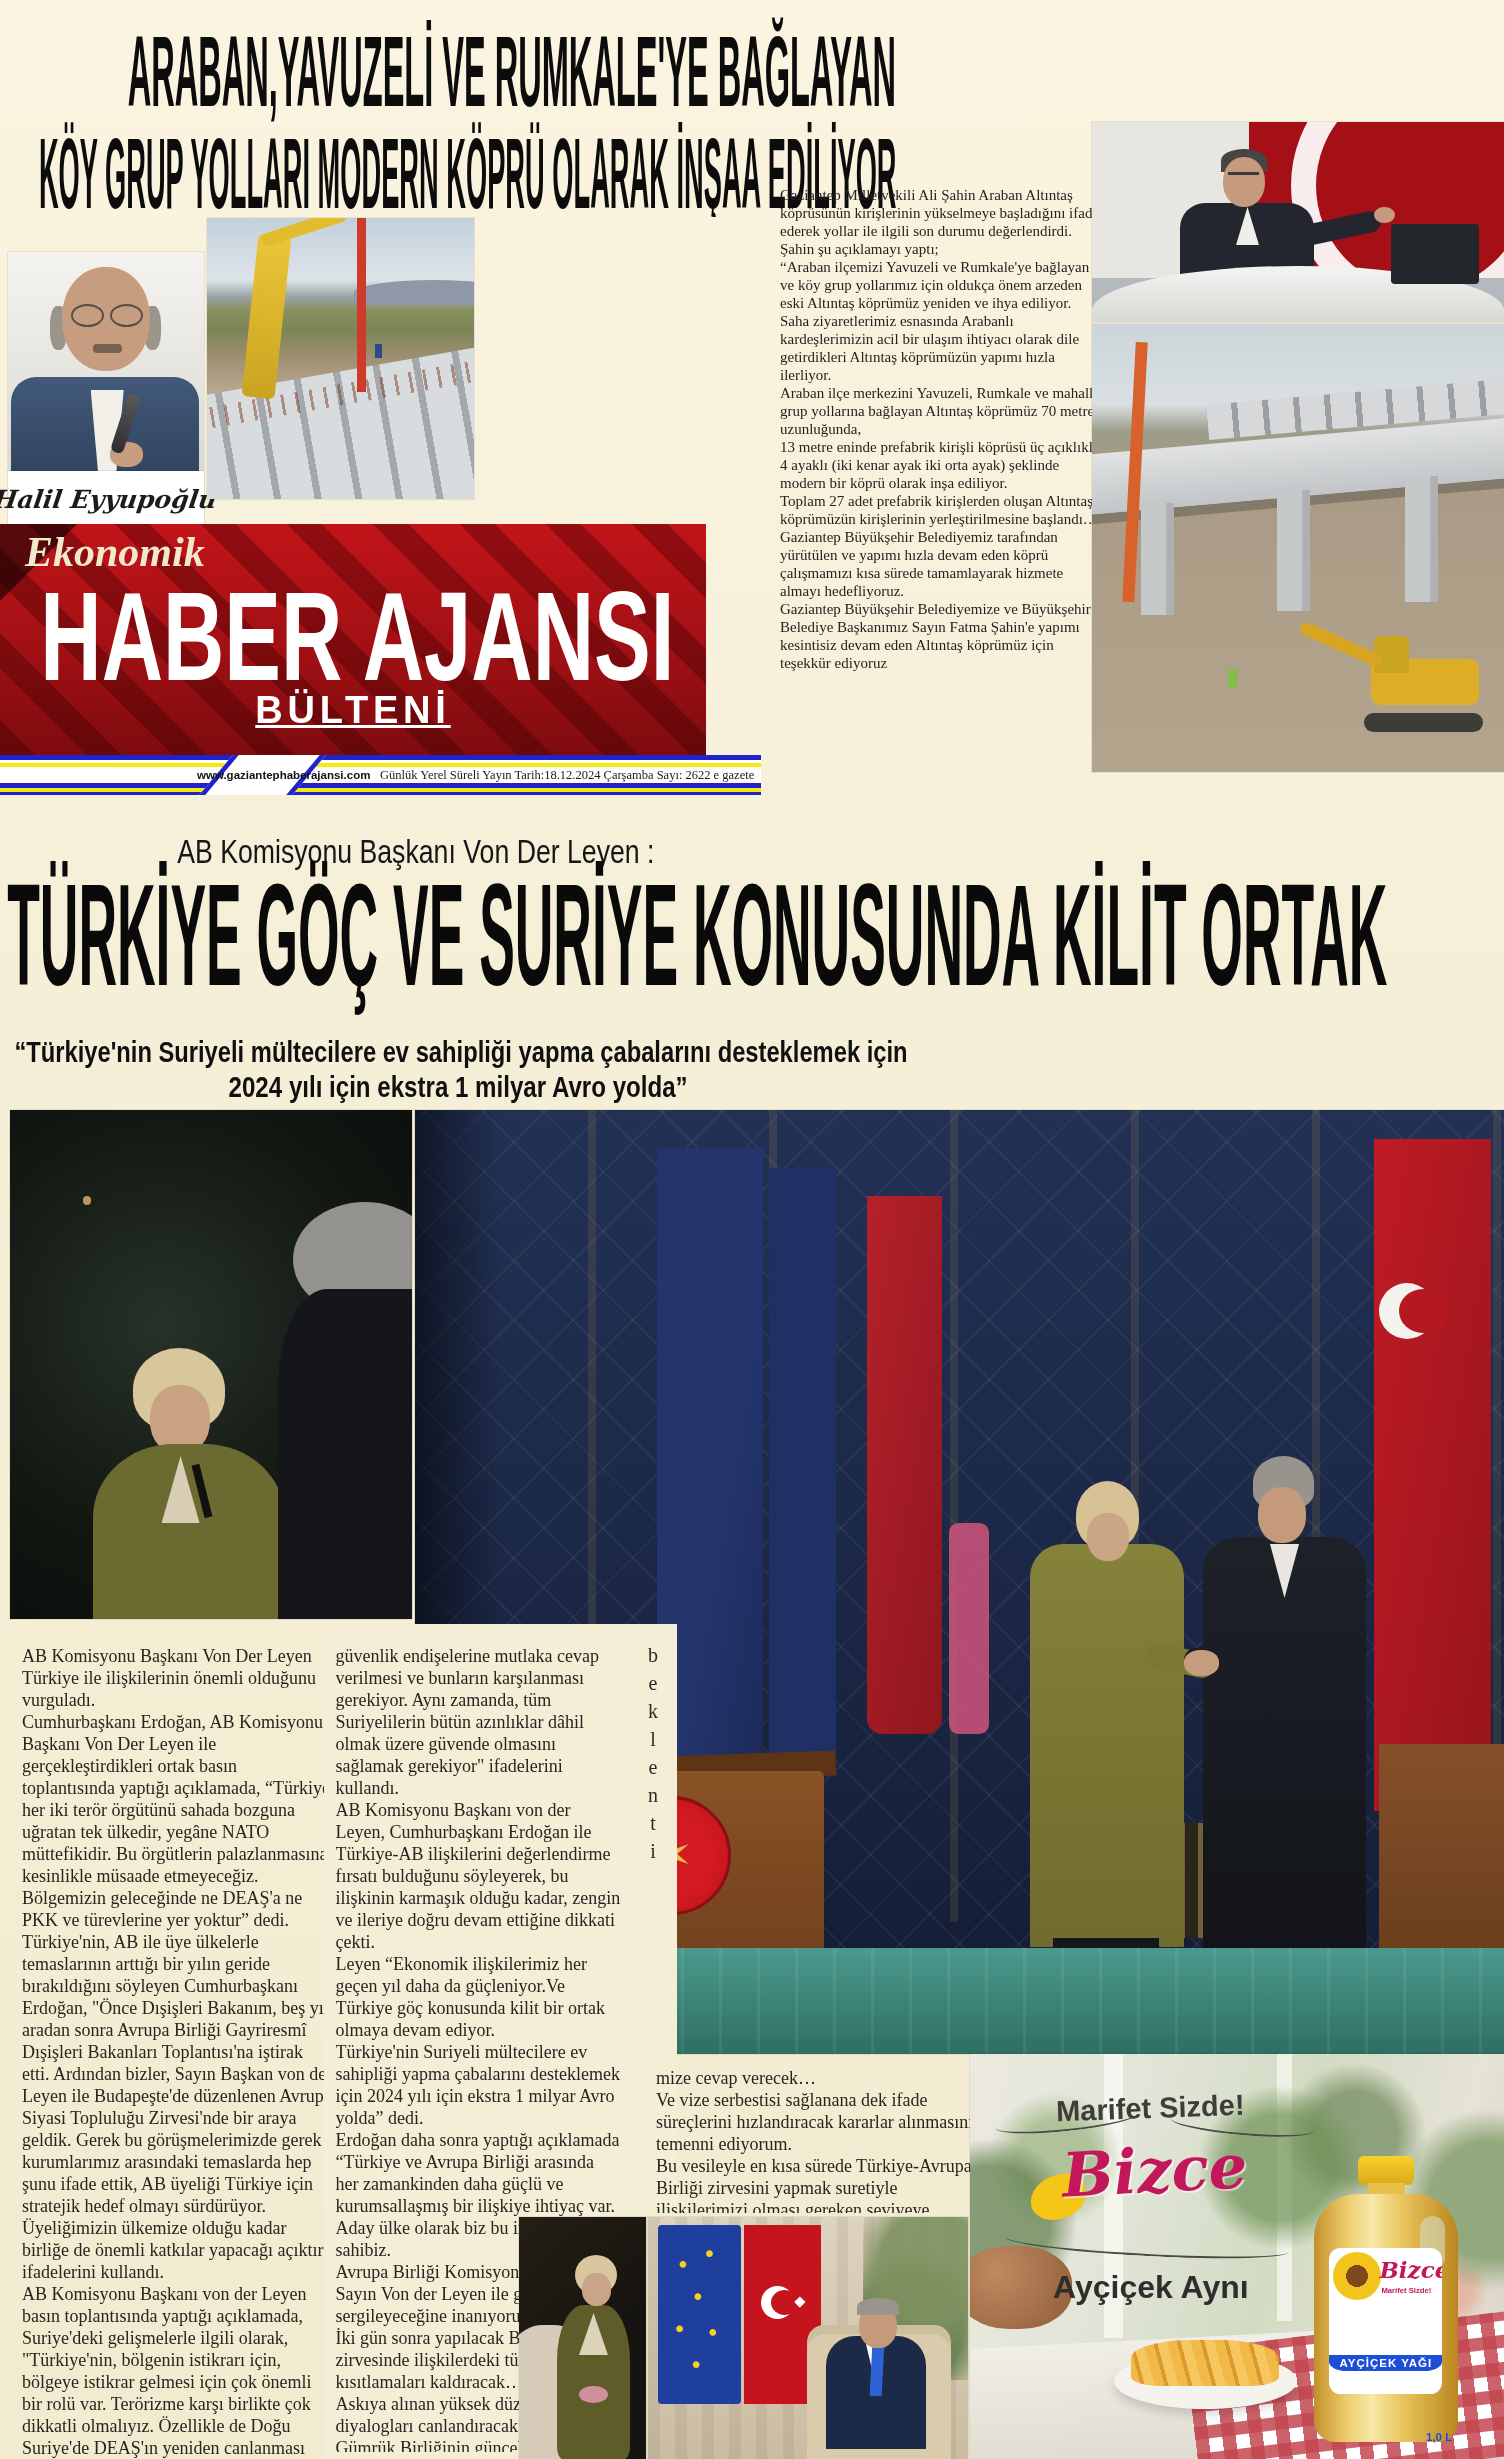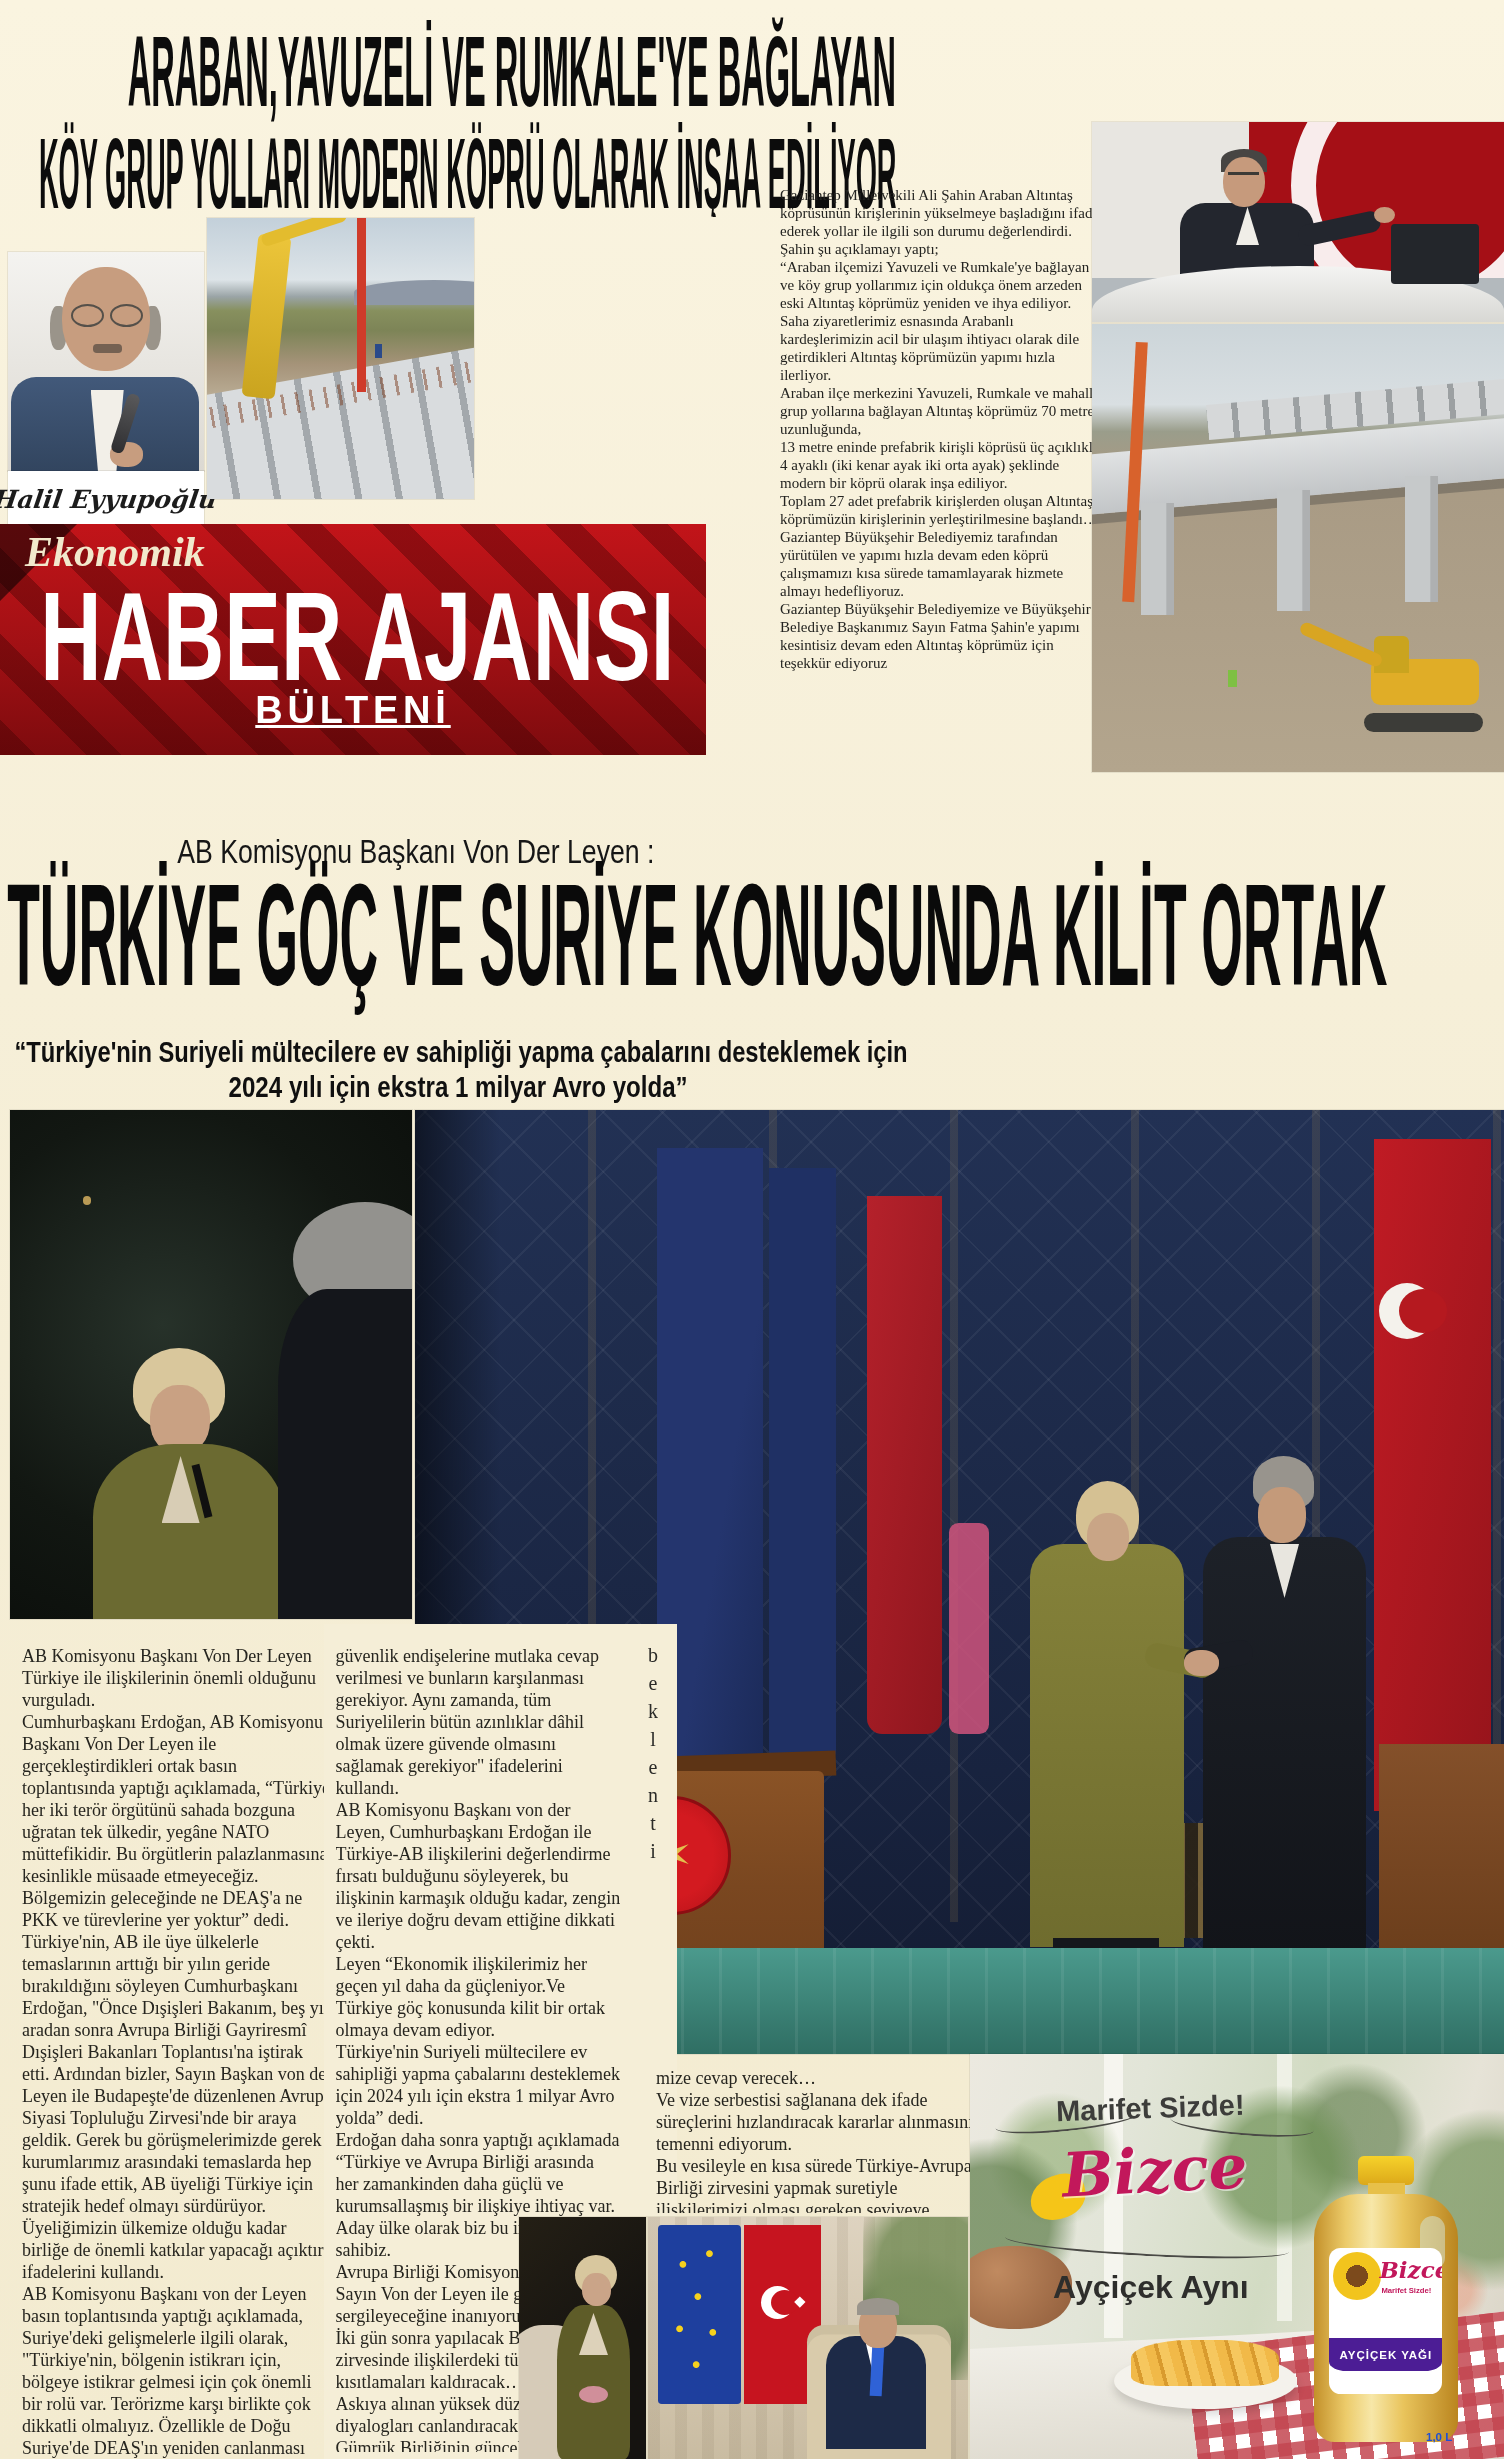--- a/index.html
+++ b/index.html
@@ -238,21 +238,21 @@
   .ad-cap{left:44px;top:0;width:56px;height:29px;background:linear-gradient(#f6d22a,#dca81a);border-radius:5.8px;}
   .ad-neck{left:54px;top:27px;width:37px;height:15.4px;background:#e7c04a;}
   .ad-bottle-body{left:0;top:38px;width:144px;height:248px;border-radius:44px 44px 21px 21px;
     background:linear-gradient(90deg,#c3902a 0%,#eccb6a 22%,#f7e7a8 40%,#e9c45c 62%,#ba851f 100%);}
   .ad-handle{right:13.4px;top:60px;width:25px;height:54px;border-radius:13.4px;background:rgba(212,226,210,.55);}
   .ad-label{left:15.4px;top:92px;width:113px;height:146px;background:#fff;border-radius:11.5px;overflow:hidden;}
   .ad-sun{left:3.8px;top:3.8px;width:48px;height:48px;border-radius:50%;
     background:radial-gradient(circle,#7c4a1c 0 32%,#f2c41d 32% 72%,rgba(242,196,29,0) 74%);}
   .ad-label-brand{left:50px;top:7.7px;font:italic 700 23px "DejaVu Serif",serif;color:#c2185b;}
   .ad-label-tag{left:52px;top:38px;font:700 7.7px "Liberation Sans",sans-serif;color:#c2185b;white-space:nowrap;}
-  .ad-label-band{left:0;bottom:23px;width:100%;height:33px;background:#4c1d95;display:flex;align-items:center;justify-content:center;
+  .ad-label-band{left:0;bottom:23px;width:100%;height:16px;background:#1d4ed8;display:flex;align-items:center;justify-content:center;
     font:700 11.5px "Liberation Sans",sans-serif;color:#fff;letter-spacing:1px;border-radius:0 0 17.3px 17.3px/0 0 9.6px 9.6px;}
   .ad-label-size{right:5.8px;bottom:2.9px;font:700 11.5px "Liberation Sans",sans-serif;color:#1d4fd7;}
 </style>
 </head>
 <body>
 
 <div class="page">
 
   <svg class="top-headline-svg" width="1504" height="207" viewBox="0 0 1566 215">
     <text class="top-headline-text" x="533" y="100" text-anchor="middle" textLength="800" lengthAdjust="spacingAndGlyphs">ARABAN,YAVUZELİ VE RUMKALE'YE BAĞLAYAN</text>
@@ -325,20 +325,27 @@
   </div>
 
   <div class="abs masthead">
     <div class="mh-city">Ekonomik</div>
     <svg class="mh-title-svg" width="706" height="231" viewBox="0 0 735 240">
       <text class="mh-title-text" x="372" y="162" text-anchor="middle" textLength="660" lengthAdjust="spacingAndGlyphs">HABER AJANSI</text>
     </svg>
     <div class="mh-sub">BÜLTENİ</div>
   </div>
 
+  <div class="abs info-strip">
+    <div class="strip-kink"></div>
+    <div class="strip-texts">
+      <span class="strip-web">www.gaziantephaberajansi.com</span>
+      <span class="strip-info">Günlük Yerel Süreli Yayın Tarih:18.12.2024 Çarşamba Sayı: 2622 e gazete</span>
+    </div>
+  </div>
 
   <svg class="mid-svg" width="1504" height="300" viewBox="0 0 1566 312">
     <text class="kicker-text" x="433" y="55" text-anchor="middle" textLength="497" lengthAdjust="spacingAndGlyphs">AB Komisyonu Başkanı Von Der Leyen :</text>
     <text class="mid-headline-text" x="726" y="182" text-anchor="middle" textLength="1437" lengthAdjust="spacingAndGlyphs">TÜRKİYE GÖÇ VE SURİYE KONUSUNDA KİLİT  ORTAK</text>
     <text class="subquote-text" x="480" y="262" text-anchor="middle" textLength="930" lengthAdjust="spacingAndGlyphs">“Türkiye'nin Suriyeli mültecilere ev sahipliği yapma çabalarını desteklemek için</text>
     <text class="subquote-text" x="477" y="299" text-anchor="middle" textLength="478" lengthAdjust="spacingAndGlyphs">2024 yılı için ekstra 1 milyar Avro yolda”</text>
   </svg>
 
   <div class="photo presser">
     <div class="pl-dot"></div>

